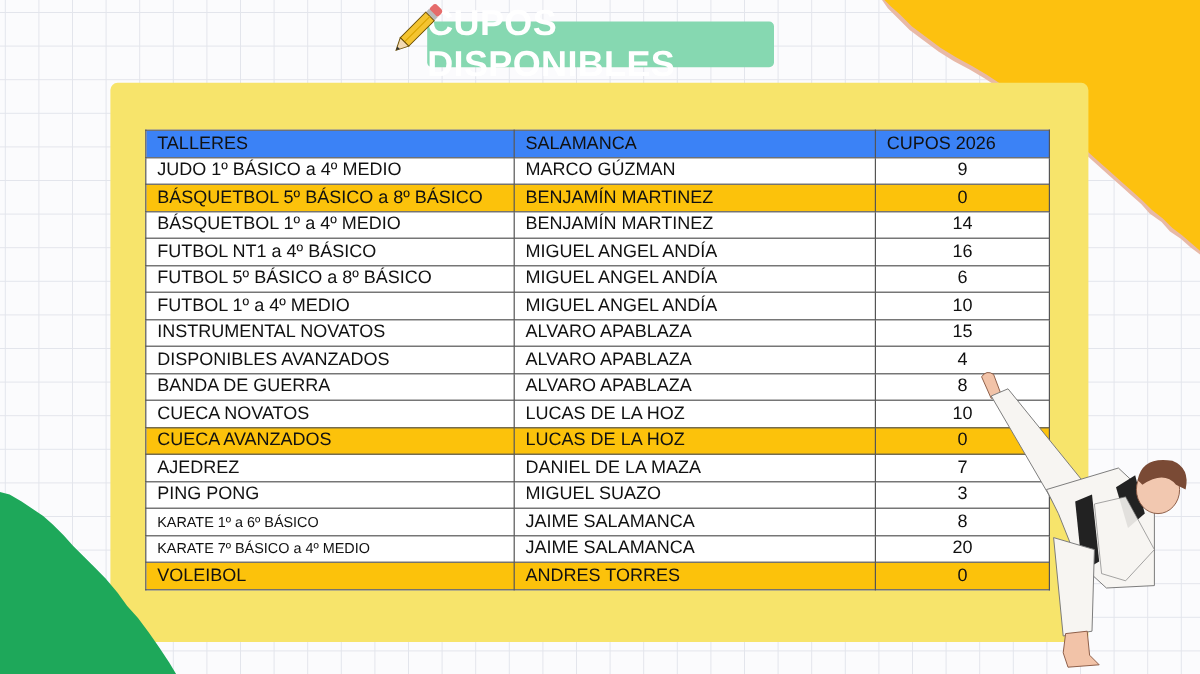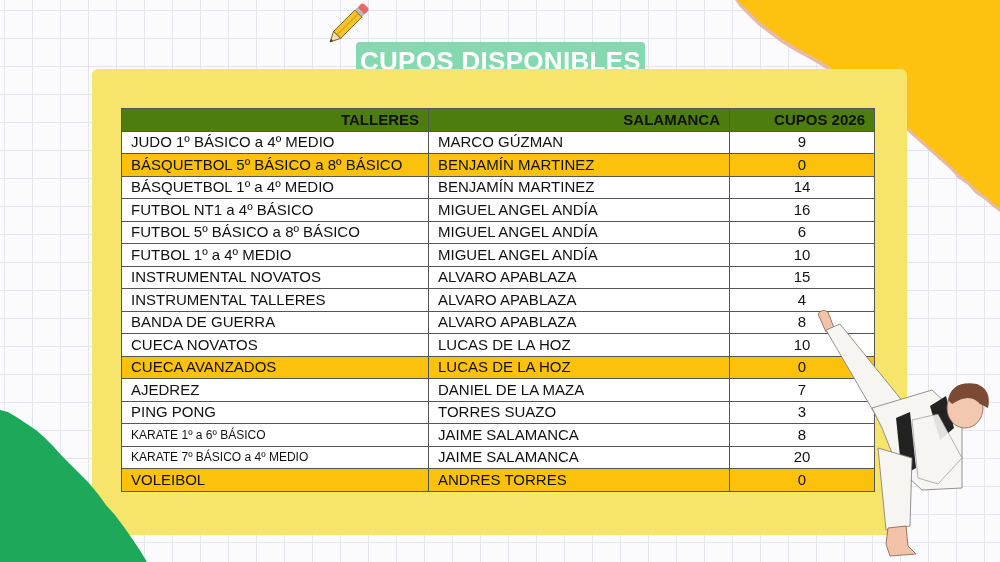--- a/index.html
+++ b/index.html
@@ -16,44 +16,43 @@
   }
   .torn-yellow {
     position: absolute; left: 0; top: 0; width: 1000px; height: 562px;
     pointer-events: none;
   }
   .title-wrap { position: absolute; left: 322px; top: 2px; }
   .title-badge {
     position: absolute; left: 34px; top: 16px;
     width: 289px; height: 38px;
     background: #86d8b1; border-radius: 4px;
-    color: #ffffff; font-weight: bold; font-size: 26px;
+    color: #ffffff; font-weight: bold; font-size: 30px;
     display: flex; align-items: center; justify-content: center;
     letter-spacing: 0.3px;
-    margin-top: 24px;
   }
   .pencil { position: absolute; left: 0; top: 0; width: 50px; height: 46px; }
   .panel {
     position: absolute; left: 92px; top: 69px;
     width: 815px; height: 466px;
     background: #f7e46b; border-radius: 6px;
   }
   table.cupos {
     position: absolute; left: 121px; top: 108px;
     border-collapse: collapse;
     font-family: "Liberation Sans", sans-serif;
     font-size: 15px; color: #111111;
     background: #ffffff;
   }
   table.cupos th, table.cupos td {
     border: 1px solid #555555;
     height: 22.5px; line-height: 20px;
     padding: 0 9px; white-space: nowrap;
   }
-  table.cupos th { font-weight: bold; text-align: right; background: #4d7c0f; }
+  table.cupos th { font-weight: normal; text-align: left; background: #3b82f6; }
   table.cupos td { font-weight: normal; }
   table.cupos td.num { text-align: center; }
   table.cupos col.c1 { width: 307px; }
   table.cupos col.c2 { width: 301px; }
   table.cupos col.c3 { width: 145px; }
   tr.full td { background: #fcc20b; }
   td.big { font-size: 12px; }
   .green-blob { position: absolute; left: 0; top: 0; width: 1000px; height: 562px; pointer-events: none; }
   .karate { position: absolute; left: 812px; top: 308px; width: 188px; height: 254px; }
 </style>
@@ -124,21 +123,21 @@
         <td class="">FUTBOL 1º a 4º MEDIO</td>
         <td>MIGUEL ANGEL ANDÍA</td>
         <td class="num">10</td>
       </tr>
       <tr>
         <td class="">INSTRUMENTAL NOVATOS</td>
         <td>ALVARO APABLAZA</td>
         <td class="num">15</td>
       </tr>
       <tr>
-        <td class="">INSTRUMENTAL TALLERES</td>
+        <td class="">DISPONIBLES AVANZADOS</td>
         <td>ALVARO APABLAZA</td>
         <td class="num">4</td>
       </tr>
       <tr>
         <td class="">BANDA DE GUERRA</td>
         <td>ALVARO APABLAZA</td>
         <td class="num">8</td>
       </tr>
       <tr>
         <td class="">CUECA NOVATOS</td>
@@ -150,21 +149,21 @@
         <td>LUCAS DE LA HOZ</td>
         <td class="num">0</td>
       </tr>
       <tr>
         <td class="">AJEDREZ</td>
         <td>DANIEL DE LA MAZA</td>
         <td class="num">7</td>
       </tr>
       <tr>
         <td class="">PING PONG</td>
-        <td>TORRES SUAZO</td>
+        <td>MIGUEL SUAZO</td>
         <td class="num">3</td>
       </tr>
       <tr>
         <td class=" big">KARATE 1º a 6º BÁSICO</td>
         <td>JAIME SALAMANCA</td>
         <td class="num">8</td>
       </tr>
       <tr>
         <td class=" big">KARATE 7º BÁSICO a 4º MEDIO</td>
         <td>JAIME SALAMANCA</td>

